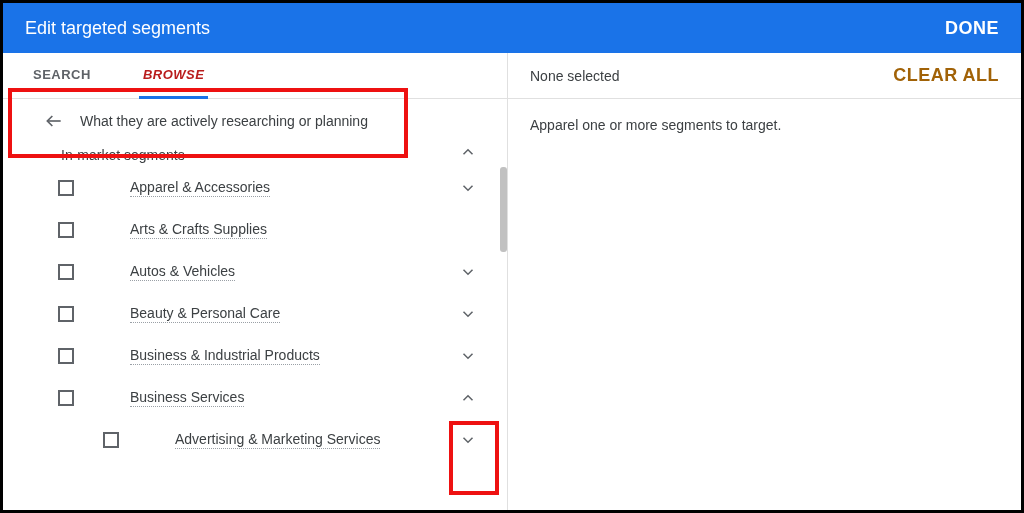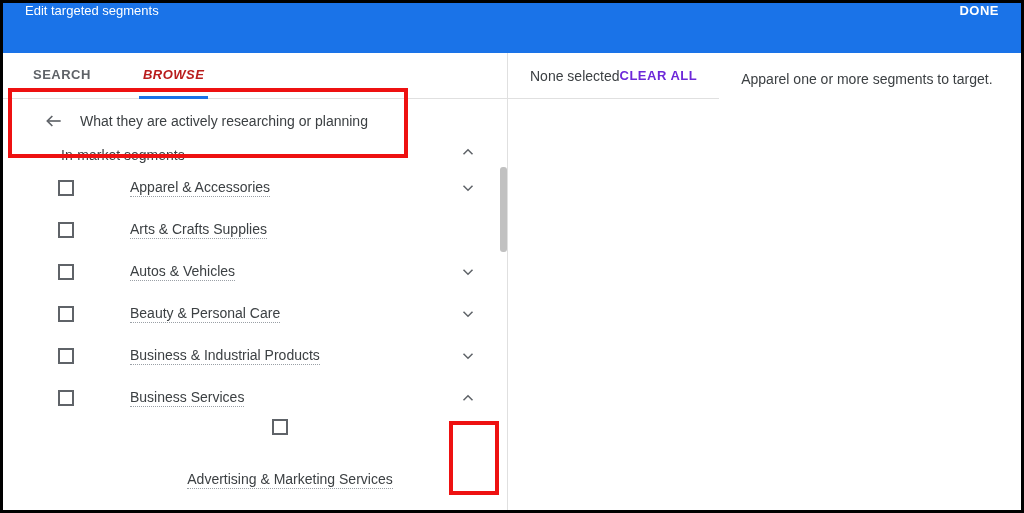--- a/index.html
+++ b/index.html
@@ -3,40 +3,41 @@
 <meta charset="utf-8">
 <style>
   * { box-sizing: border-box; margin: 0; padding: 0; }
   html, body { width: 1024px; height: 513px; font-family: Arial, Helvetica, sans-serif; }
   body { border: 3px solid #000; display: flex; flex-direction: column; background: #fff; overflow: hidden; }
 
   .header {
     background: #1a73e8;
     color: #fff;
     display: flex;
-    align-items: flex-start;
+    align-items: center;
     justify-content: space-between;
     padding: 0 22px;
     height: 50px;
-    font-size: 13px;
+    font-size: 18px;
   }
   .header .done { font-weight: 700; letter-spacing: 0.5px; cursor: pointer; }
 
   .body { flex: 1; display: flex; min-height: 0; }
 
   .left {
     width: 505px;
     border-right: 1px solid #e0e0e0;
     display: flex;
     flex-direction: column;
     position: relative;
   }
   .right {
     flex: 1;
     display: flex;
+    flex-direction: column;
   }
 
   .tabs {
     display: flex;
     border-bottom: 1px solid #e0e0e0;
     height: 46px;
     align-items: center;
     padding-left: 26px;
     gap: 44px;
   }
@@ -80,21 +81,21 @@
   .row {
     display: flex;
     align-items: center;
     height: 42px;
     padding-left: 55px;
     padding-right: 30px;
     font-size: 14px;
     color: #3c4043;
     gap: 36px;
   }
-  .row.child { padding-left: 100px; flex-direction: column; }
+  .row.child { padding-left: 100px; }
   .row .cb {
     width: 16px; height: 16px;
     border: 2px solid #5f6368;
     margin-right: 20px;
     flex-shrink: 0;
     cursor: pointer;
   }
   .row .lbl {
     border-bottom: 1px dotted #9aa0a6;
     padding-bottom: 1px;
@@ -115,21 +116,21 @@
   .right-header {
     display: flex;
     align-items: center;
     justify-content: space-between;
     height: 46px;
     padding: 0 22px;
     border-bottom: 1px solid #e0e0e0;
     font-size: 14px;
     color: #3c4043;
   }
-  .clear-all { color: #6d28d9; font-weight: 700; font-size: 13px; letter-spacing: 0.5px; cursor: pointer; }
+  .clear-all { color: #a16207; font-weight: 700; font-size: 18px; letter-spacing: 0.5px; cursor: pointer; }
   .right-body { padding: 18px 22px; font-size: 14px; color: #3c4043; }
 
   
   .scroll-hint { position: absolute; right: 0; top: 0; width: 7px; height: 85px; background: #c1c1c1; border-radius: 3px; }
 
   
   .annot { position: absolute; border: 4px solid #e11; pointer-events: none; }
   .annot.a1 { left: 8px; top: 88px; width: 400px; height: 70px; }
   .annot.a2 { left: 449px; top: 421px; width: 50px; height: 74px; }
 

